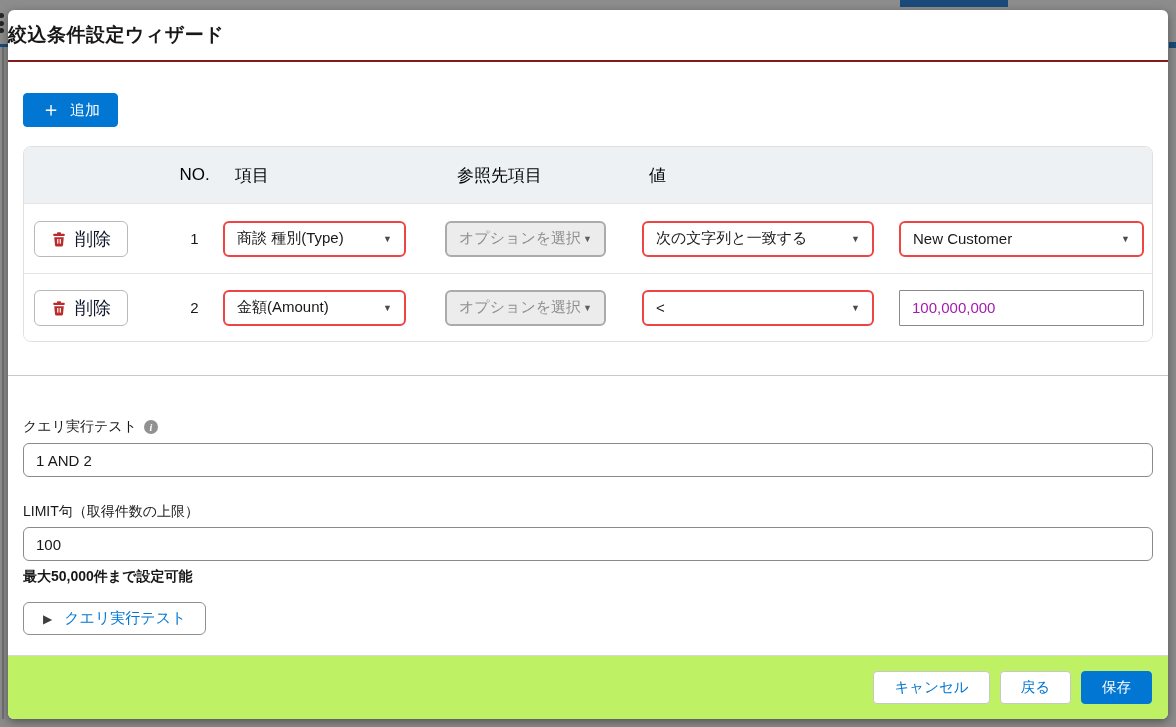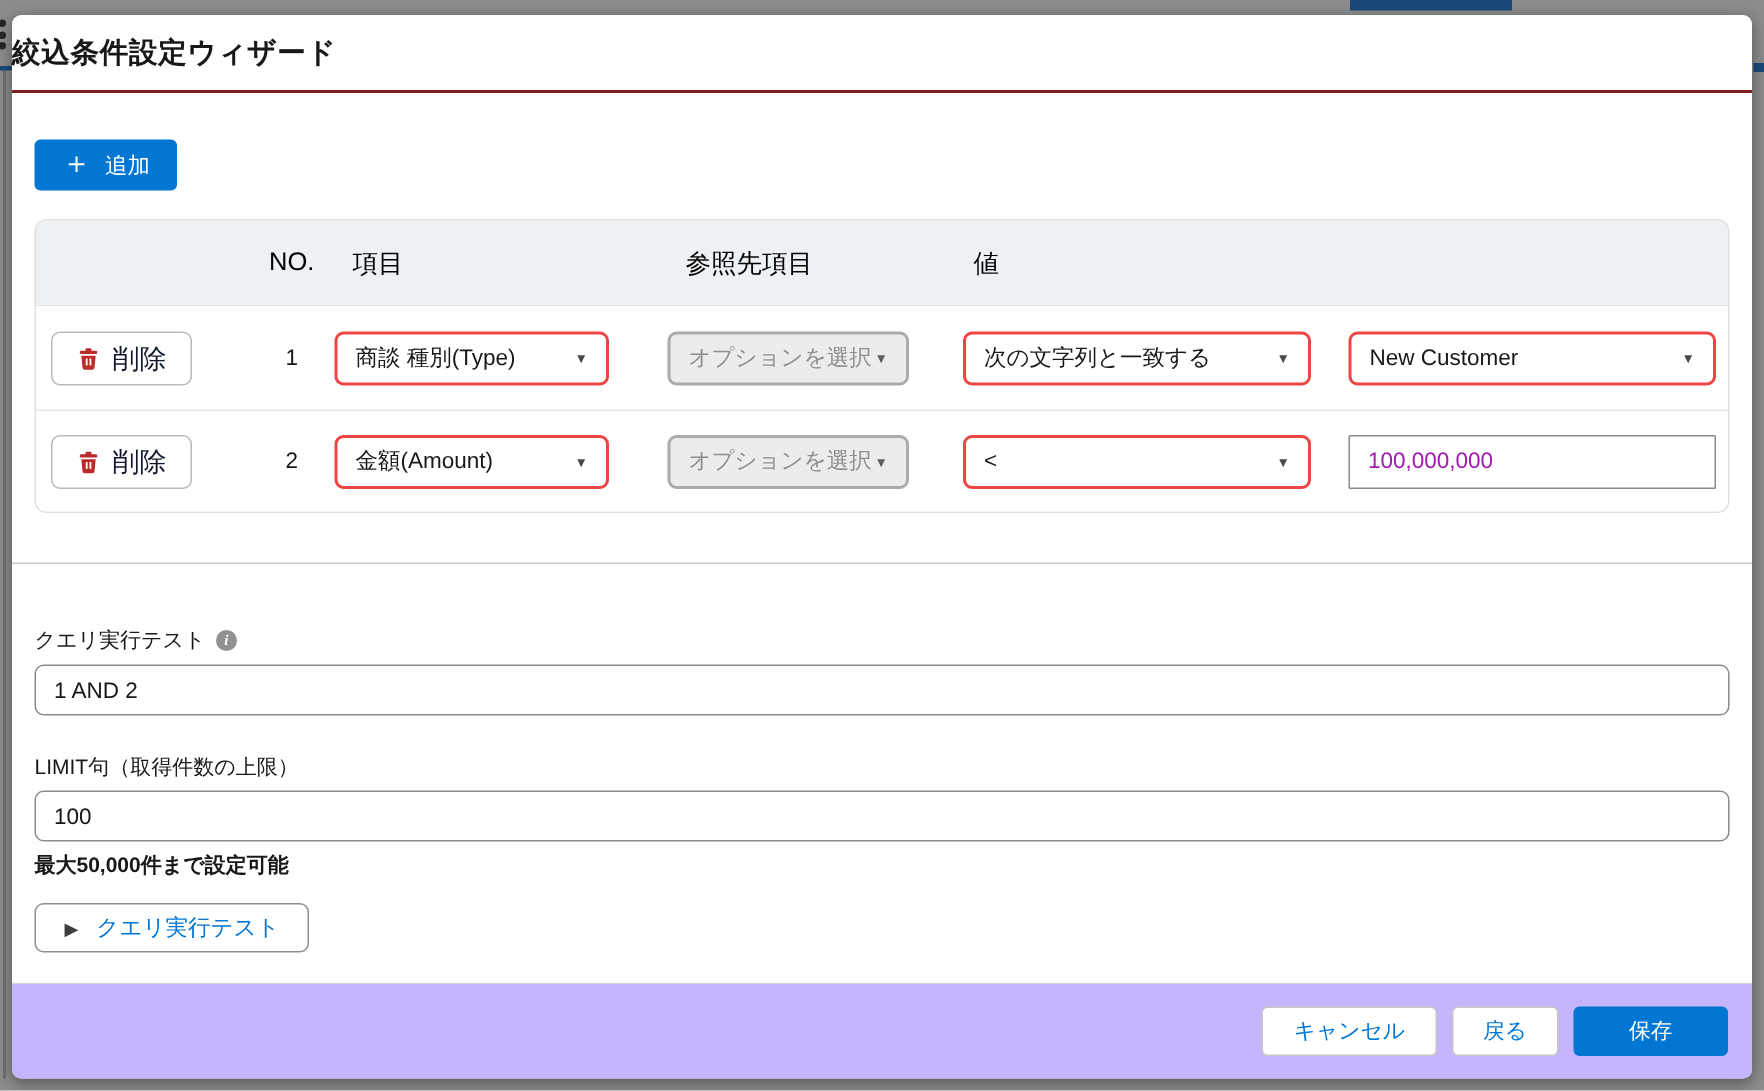--- a/index.html
+++ b/index.html
@@ -107,29 +107,29 @@
     position:absolute; left:15px; top:592px; height:33px; padding:0 19px;
     display:inline-flex; align-items:center; gap:12px;
     background:#fff; border:1px solid #8f8f8f; border-radius:6px;
     font-size:15px; color:#0176d3; cursor:pointer; font-family:inherit;
   }
   .btn-query .play { color:#3e3e3c; font-size:12px; }
 
   
   .modal-footer {
     position:absolute; left:0; bottom:0; width:100%; height:64px;
-    background:#c4b5fd; border-top:1px solid #d8d8d8; border-radius:0 0 6px 6px;
+    background:#bef264; border-top:1px solid #d8d8d8; border-radius:0 0 6px 6px;
     display:flex; align-items:center; justify-content:flex-end; gap:10px; padding-right:16px;
   }
   .btn-neutral {
     height:33px; padding:0 20px; background:#fff; border:1px solid #c9c7c5;
     border-radius:4px; color:#0176d3; font-size:14.5px; cursor:pointer; font-family:inherit;
   }
   .btn-brand {
-    height:33px; padding:0 36px; background:#0176d3; border:1px solid #0176d3;
+    height:33px; padding:0 20px; background:#0176d3; border:1px solid #0176d3;
     border-radius:4px; color:#fff; font-size:14.5px; cursor:pointer; font-family:inherit;
   }
 </style>
 </head>
 <body>
 
 <div class="bd-navy-top"></div>
 <div class="bd-navy-right"></div>
 <div class="bd-navy-left"></div>
 <div class="bd-vline-left"></div>

